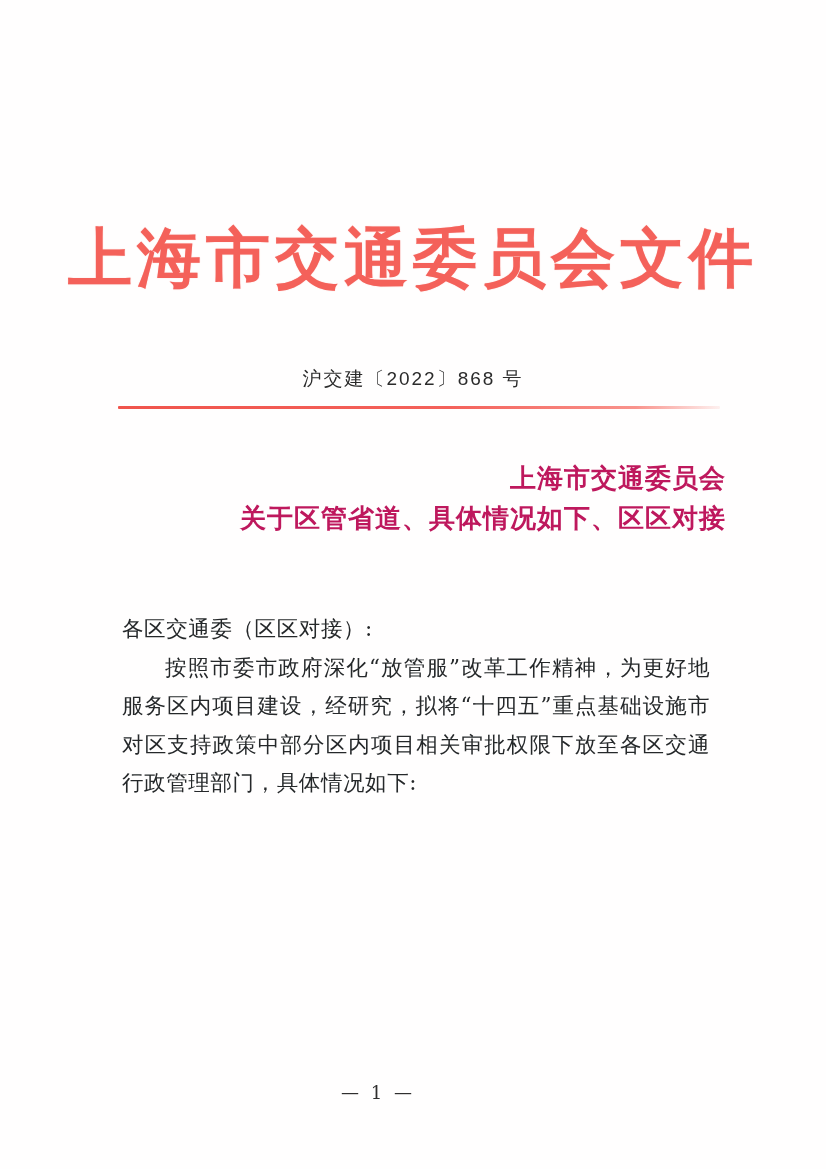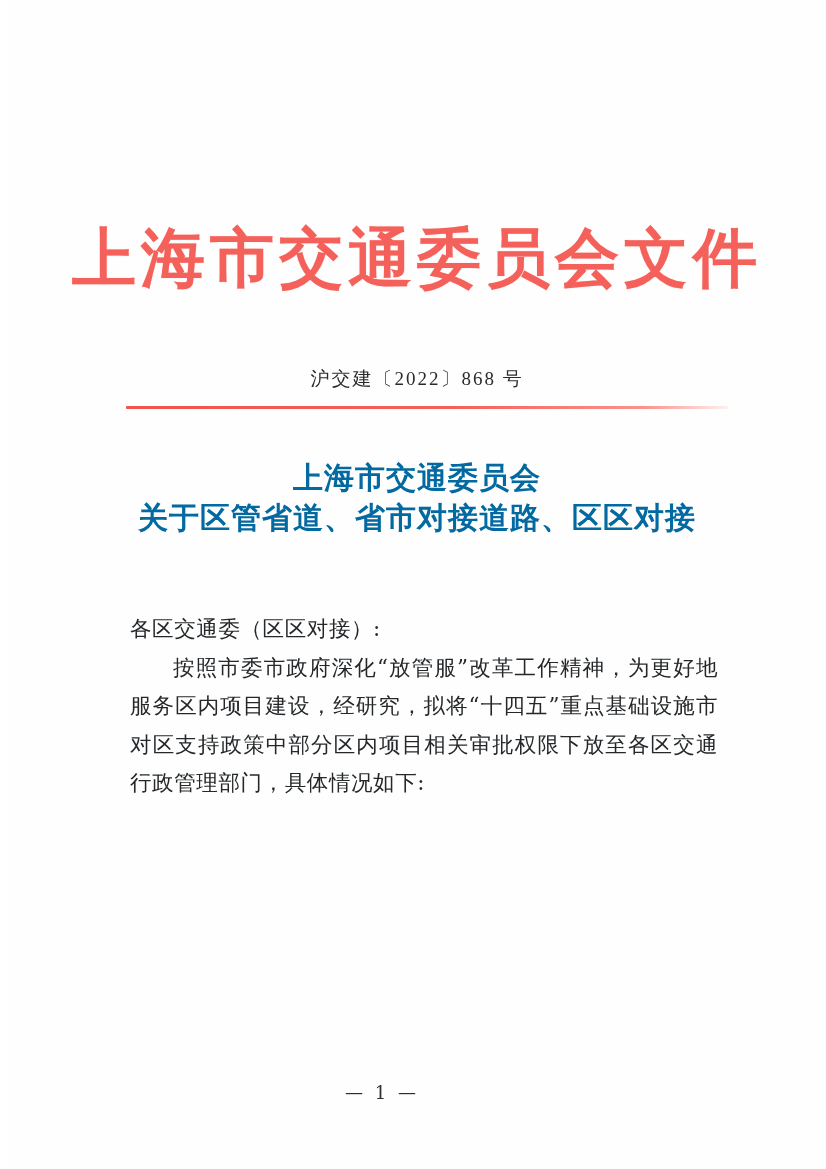--- a/index.html
+++ b/index.html
@@ -14,21 +14,20 @@
     position: relative;
     overflow: hidden;
     font-family: "DejaVu Serif", "Liberation Serif", serif;
     -webkit-font-smoothing: antialiased;
   }
 
   .page {
     position: absolute;
     inset: 0;
     background: #fffefe;
-    margin-left: 8px;
   }
 
   
   .masthead {
     position: absolute;
     left: 0;
     right: 0;
     top: 224px;
     text-align: center;
     color: #f4615a;
@@ -44,21 +43,21 @@
   
   .doc-number {
     position: absolute;
     left: 0;
     right: 0;
     top: 366px;
     text-align: center;
     color: #2b2b2b;
     font-size: 19px;
     letter-spacing: 2px;
-    font-family: Liberation Serif, serif;
+    font-family: Liberation Sans, sans-serif;
   }
 
   
   .red-rule {
     position: absolute;
     left: 118px;
     top: 406px;
     width: 602px;
     height: 3px;
     background: linear-gradient(to right,
@@ -68,24 +67,24 @@
                 rgba(249,200,196,0.25) 100%);
     border-radius: 1px;
   }
 
   
   .title-block {
     position: absolute;
     left: 100px;
     right: 100px;
     top: 458px;
-    text-align: center;
-    color: #0369a1;
+    text-align: right;
+    color: #be185d;
     font-weight: 700;
-    font-size: 30px;
+    font-size: 26px;
     line-height: 40px;
     letter-spacing: 1px;
     font-family: "DejaVu Serif", "Liberation Serif", serif;
   }
   .title-line { display: block; white-space: nowrap; }
 
   
   .body-block {
     position: absolute;
     left: 122px;
@@ -133,21 +132,21 @@
 <div class="page">
 
   <div class="masthead">上海市交通委员会文件</div>
 
   <div class="doc-number">沪交建〔2022〕868 号</div>
 
   <div class="red-rule"></div>
 
   <div class="title-block">
     <span class="title-line">上海市交通委员会</span>
-    <span class="title-line">关于区管省道、省市对接道路、区区对接</span>
+    <span class="title-line">关于区管省道、具体情况如下、区区对接</span>
   </div>
 
   <div class="body-block">
     <p class="salutation">各区交通委（区区对接）:</p>
     <p class="para">按照市委市政府深化“放管服”改革工作精神，为更好地服务区内项目建设，经研究，拟将“十四五”重点基础设施市对区支持政策中部分区内项目相关审批权限下放至各区交通行政管理部门，具体情况如下:</p>
   </div>
 
   <div class="footer-pagenum">— 1 —</div>
 
 </div>

